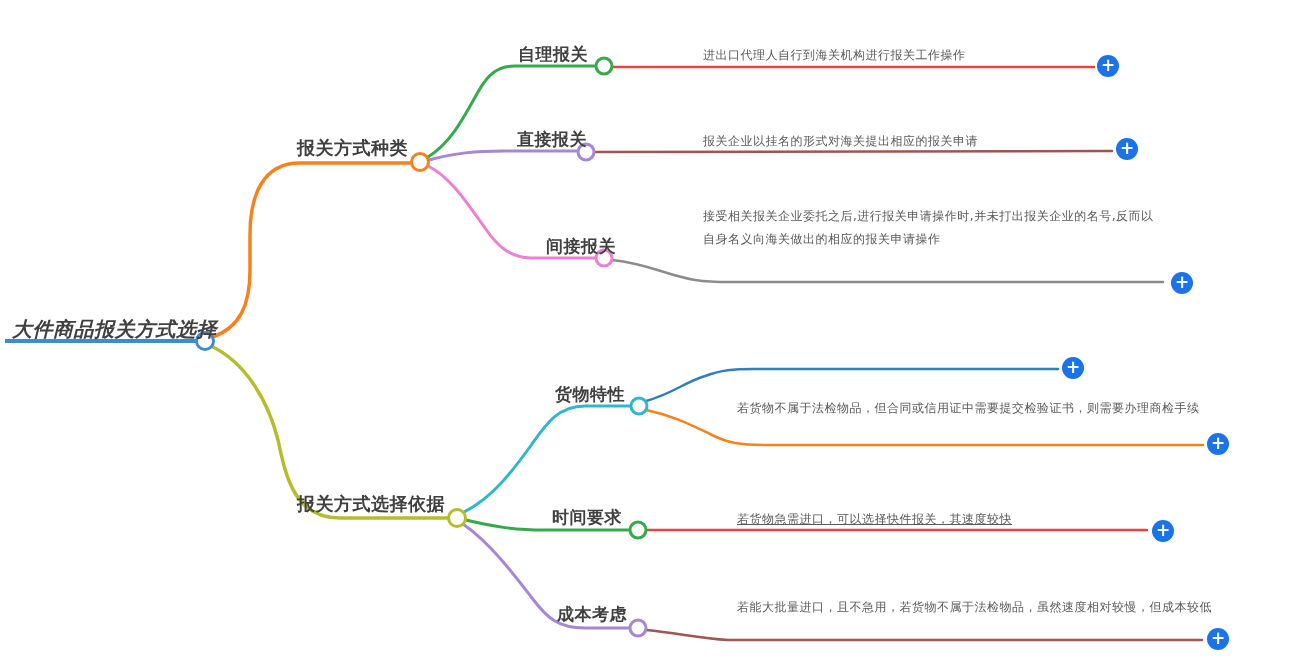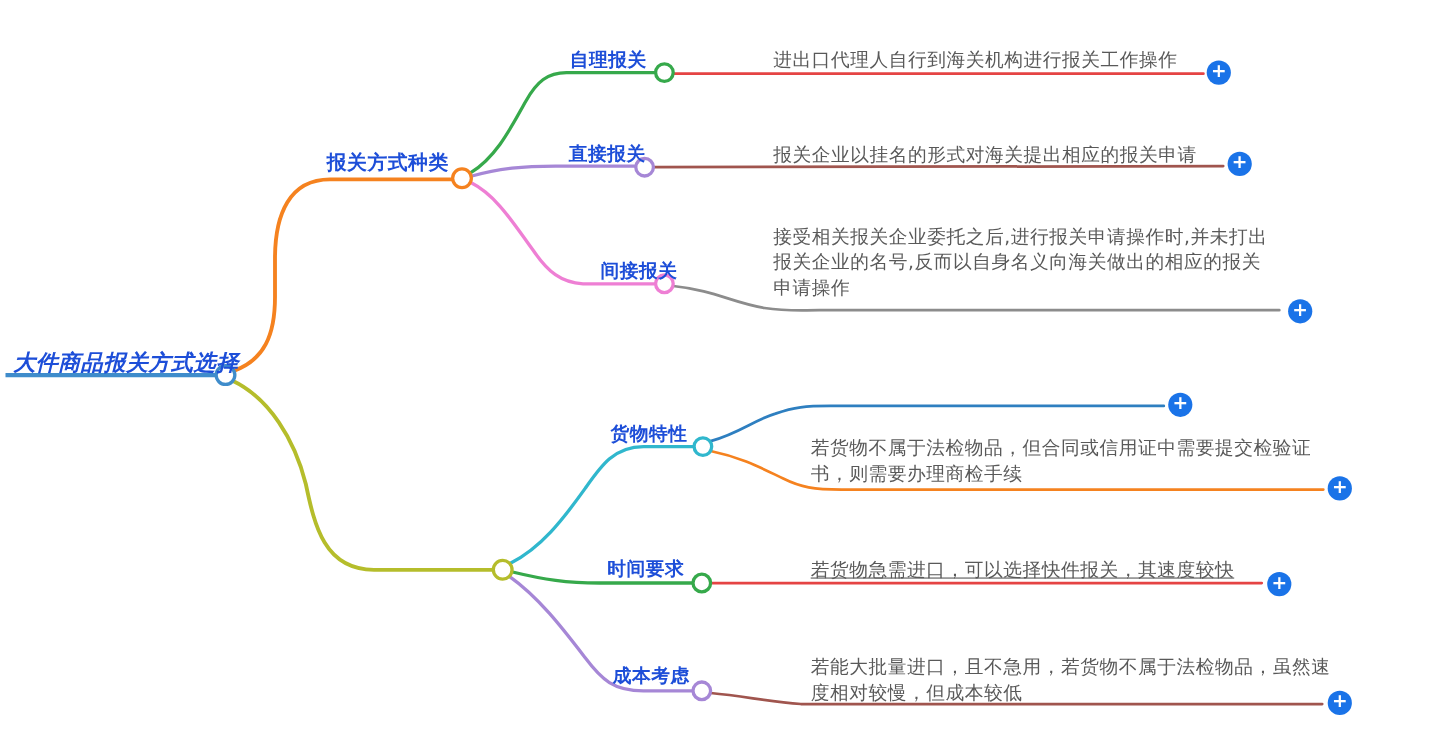--- a/index.html
+++ b/index.html
@@ -7,31 +7,31 @@
     position:relative;
     width:1310px;height:672px;
     background:#ffffff;
     overflow:hidden;
     font-family:"DejaVu Sans","Liberation Sans",sans-serif;
   }
   #wires{position:absolute;left:0;top:0;width:1310px;height:672px;}
   .label{
     position:absolute;
     font-weight:bold;
-    color:#1d4ed8;
+    color:#404040;
     white-space:nowrap;
     font-size:17px;
     letter-spacing:0.5px;
   }
   .label.root{font-size:20px;font-style:italic;}
   .label.branch{font-size:18px;}
   .desc{
     position:absolute;
     color:#595959;
-    font-size:17px;
+    font-size:12px;
     line-height:23px;
     letter-spacing:0.5px;
   }
   .desc.oneline{white-space:nowrap;}
   .desc.wrap{word-break:break-all;}
   .plus{
     position:absolute;
     width:22px;height:22px;
     border-radius:50%;
     background:#1a73e8;
@@ -85,20 +85,21 @@
     <circle cx="639" cy="406" r="8" fill="#ffffff" stroke="#30b7cd" stroke-width="3"></circle>
     <circle cx="638" cy="530" r="8" fill="#ffffff" stroke="#36a94b" stroke-width="3"></circle>
     <circle cx="638" cy="628" r="8" fill="#ffffff" stroke="#a687d6" stroke-width="3"></circle>
   </svg>
 
   <div class="label root" style="left:12px;top:316px;">大件商品报关方式选择</div>
   <div class="label branch" style="left:297px;top:136px;">报关方式种类</div>
   <div class="label" style="left:518px;top:43px;">自理报关</div>
   <div class="label" style="left:517px;top:128px;">直接报关</div>
   <div class="label" style="left:546px;top:235px;">间接报关</div>
+  <div class="label branch" style="left:297px;top:492px;">报关方式选择依据</div>
   <div class="label" style="left:555px;top:383px;">货物特性</div>
   <div class="label" style="left:552px;top:506px;">时间要求</div>
   <div class="label" style="left:557px;top:603px;">成本考虑</div>
 
   <div class="desc oneline" style="left:703px;top:44px;">进出口代理人自行到海关机构进行报关工作操作</div>
   <div class="desc oneline" style="left:703px;top:130px;">报关企业以挂名的形式对海关提出相应的报关申请</div>
   <div class="desc wrap" style="left:703px;top:205px;width:455px;">接受相关报关企业委托之后,进行报关申请操作时,并未打出报关企业的名号,反而以自身名义向海关做出的相应的报关申请操作</div>
   <div class="desc wrap" style="left:737px;top:397px;width:486px;">若货物不属于法检物品，但合同或信用证中需要提交检验证书，则需要办理商检手续</div>
   <div class="desc oneline" style="left:737px;top:508px;text-decoration:underline;">若货物急需进口，可以选择快件报关，其速度较快</div>
   <div class="desc wrap" style="left:737px;top:596px;width:486px;">若能大批量进口，且不急用，若货物不属于法检物品，虽然速度相对较慢，但成本较低</div>

